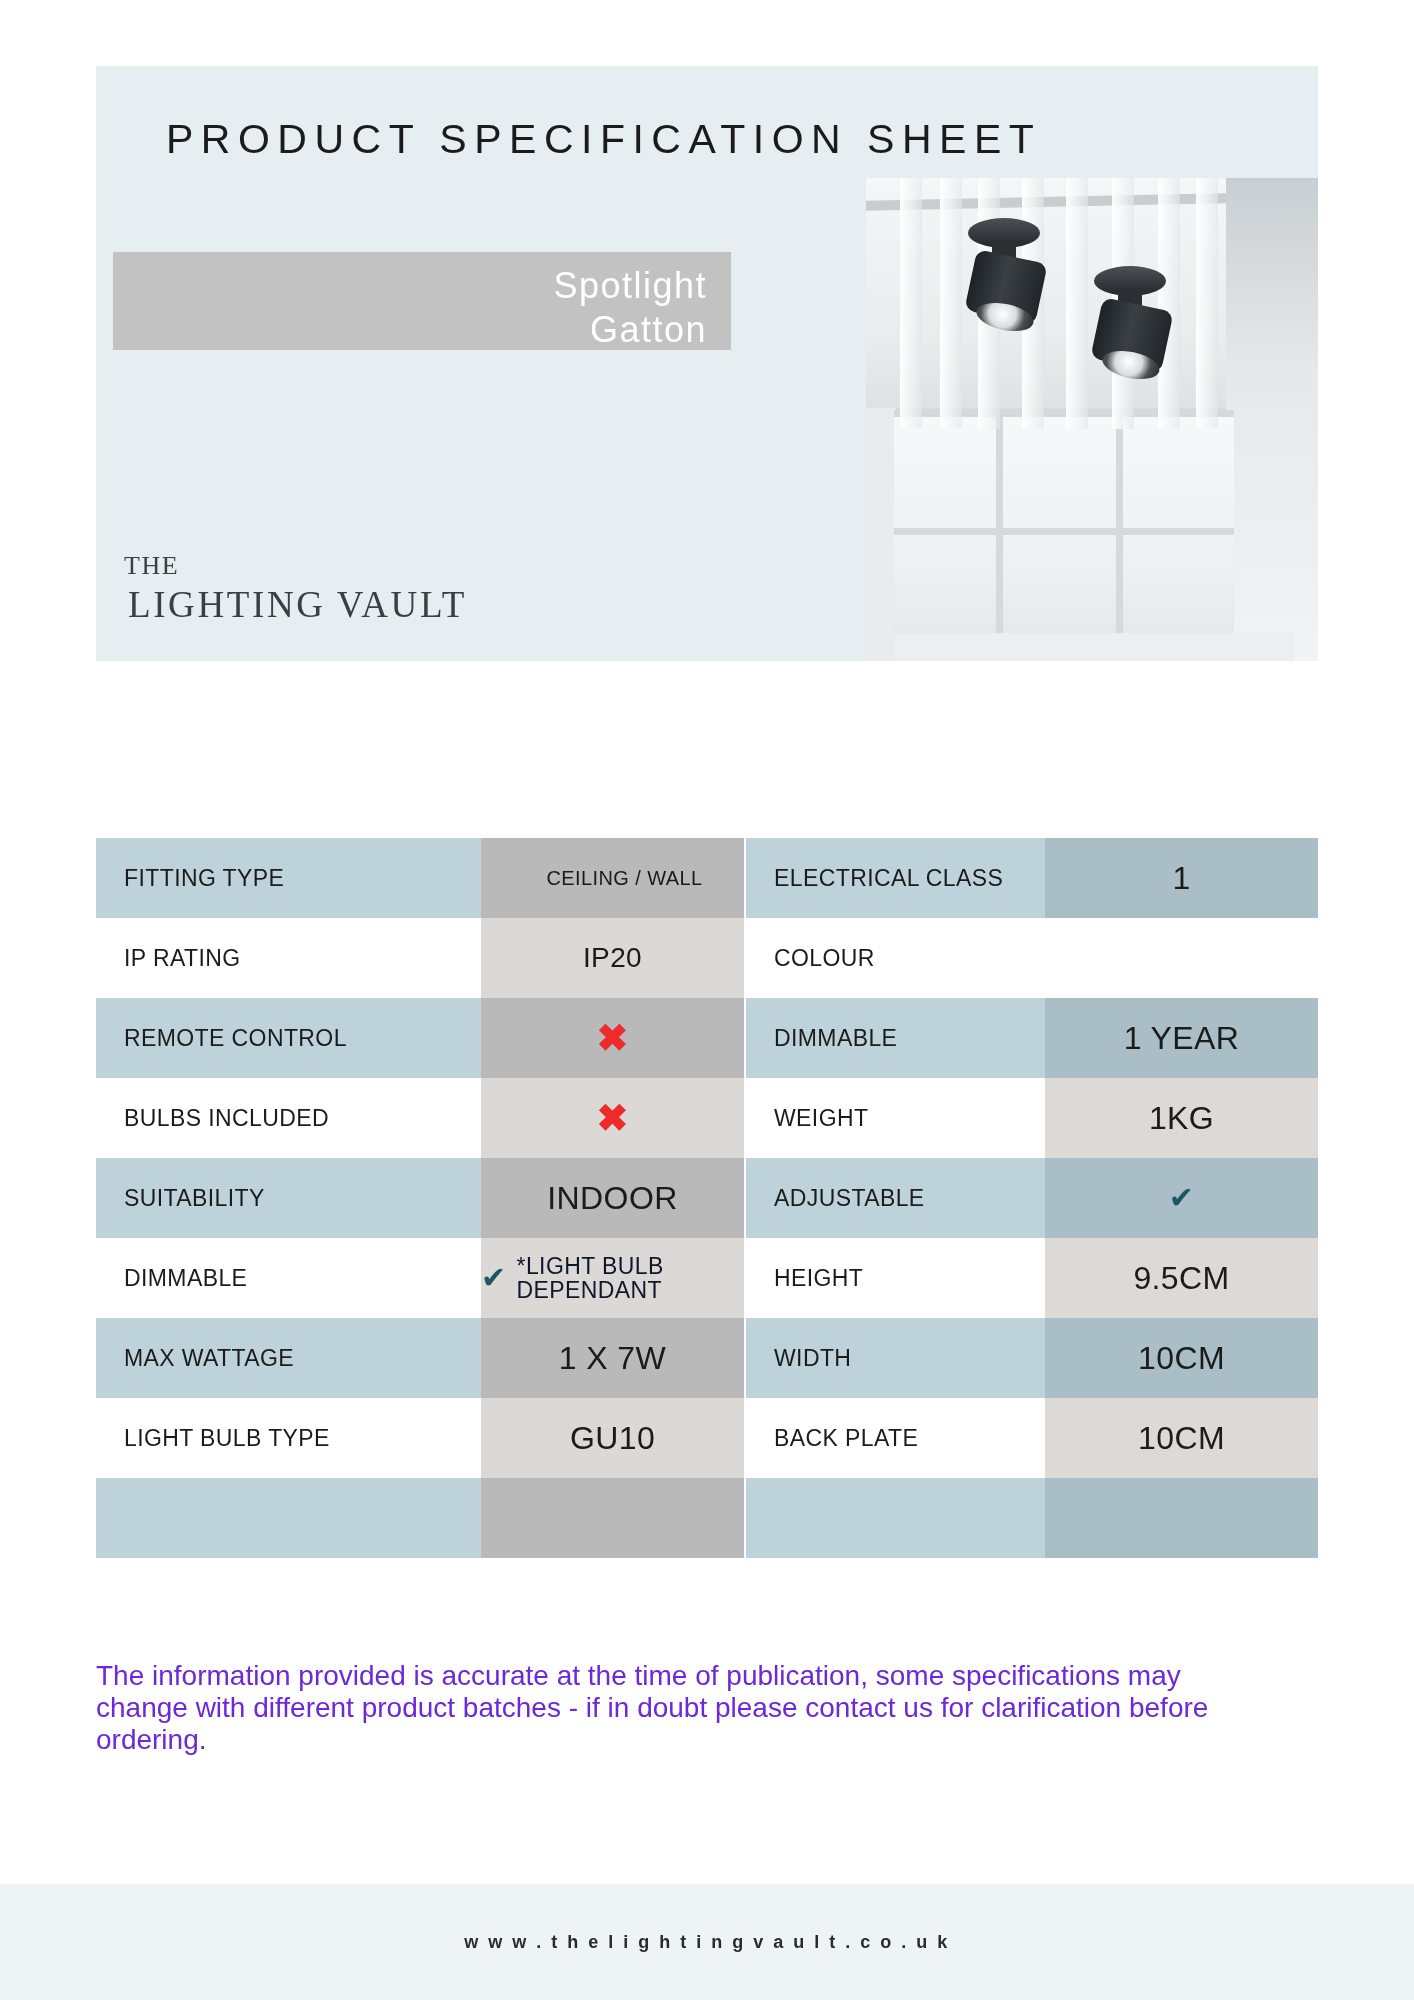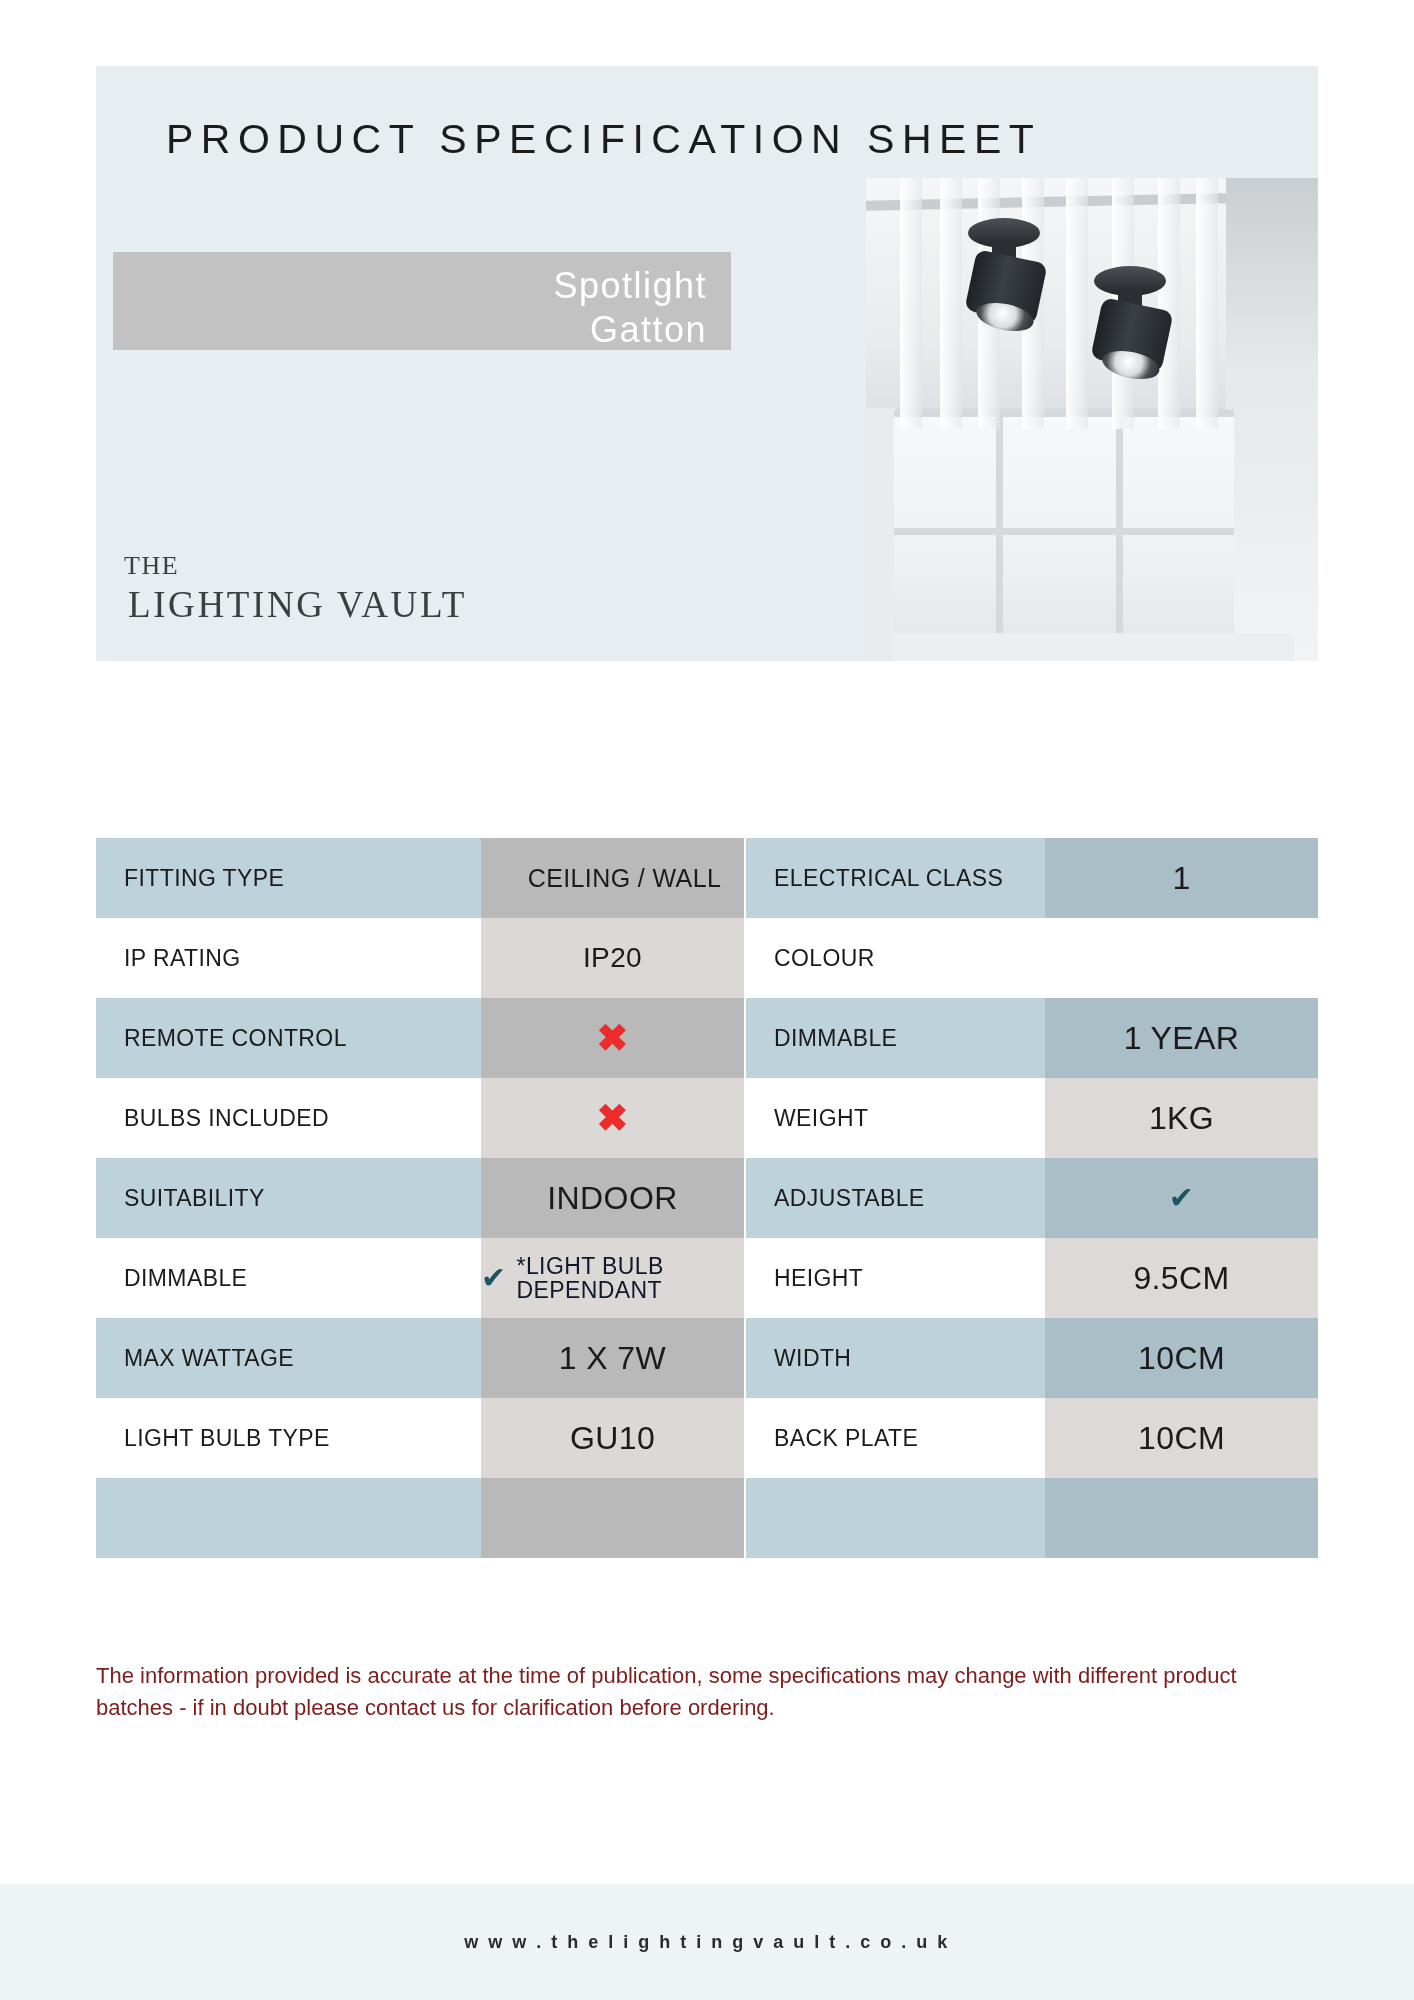--- a/index.html
+++ b/index.html
@@ -195,32 +195,32 @@
   .check { color: #1d5560; font-size: 30px; line-height: 1; }
 
   .dimmable-val {
     display: flex; align-items: center; justify-content: center;
     gap: 10px; width: 100%;
   }
   .dimmable-text {
     font-size: 23px; line-height: 24px; text-align: left; color: #0f172a;
   }
 
-  .value-sm { font-size: 25px; padding-left: 24px; }
+  .value-sm { font-size: 20px; padding-left: 24px; }
   .value-lg { font-size: 32px; }
 
   
   .disclaimer {
     position: absolute;
     left: 96px;
     top: 1660px;
     width: 1180px;
-    font-size: 22px;
+    font-size: 28px;
     line-height: 32px;
-    color: #7f1d1d;
+    color: #6d28d9;
   }
 
   
   .footer {
     position: absolute;
     left: 0;
     bottom: 0;
     width: 1414px;
     height: 116px;
     background: #eef3f5;

